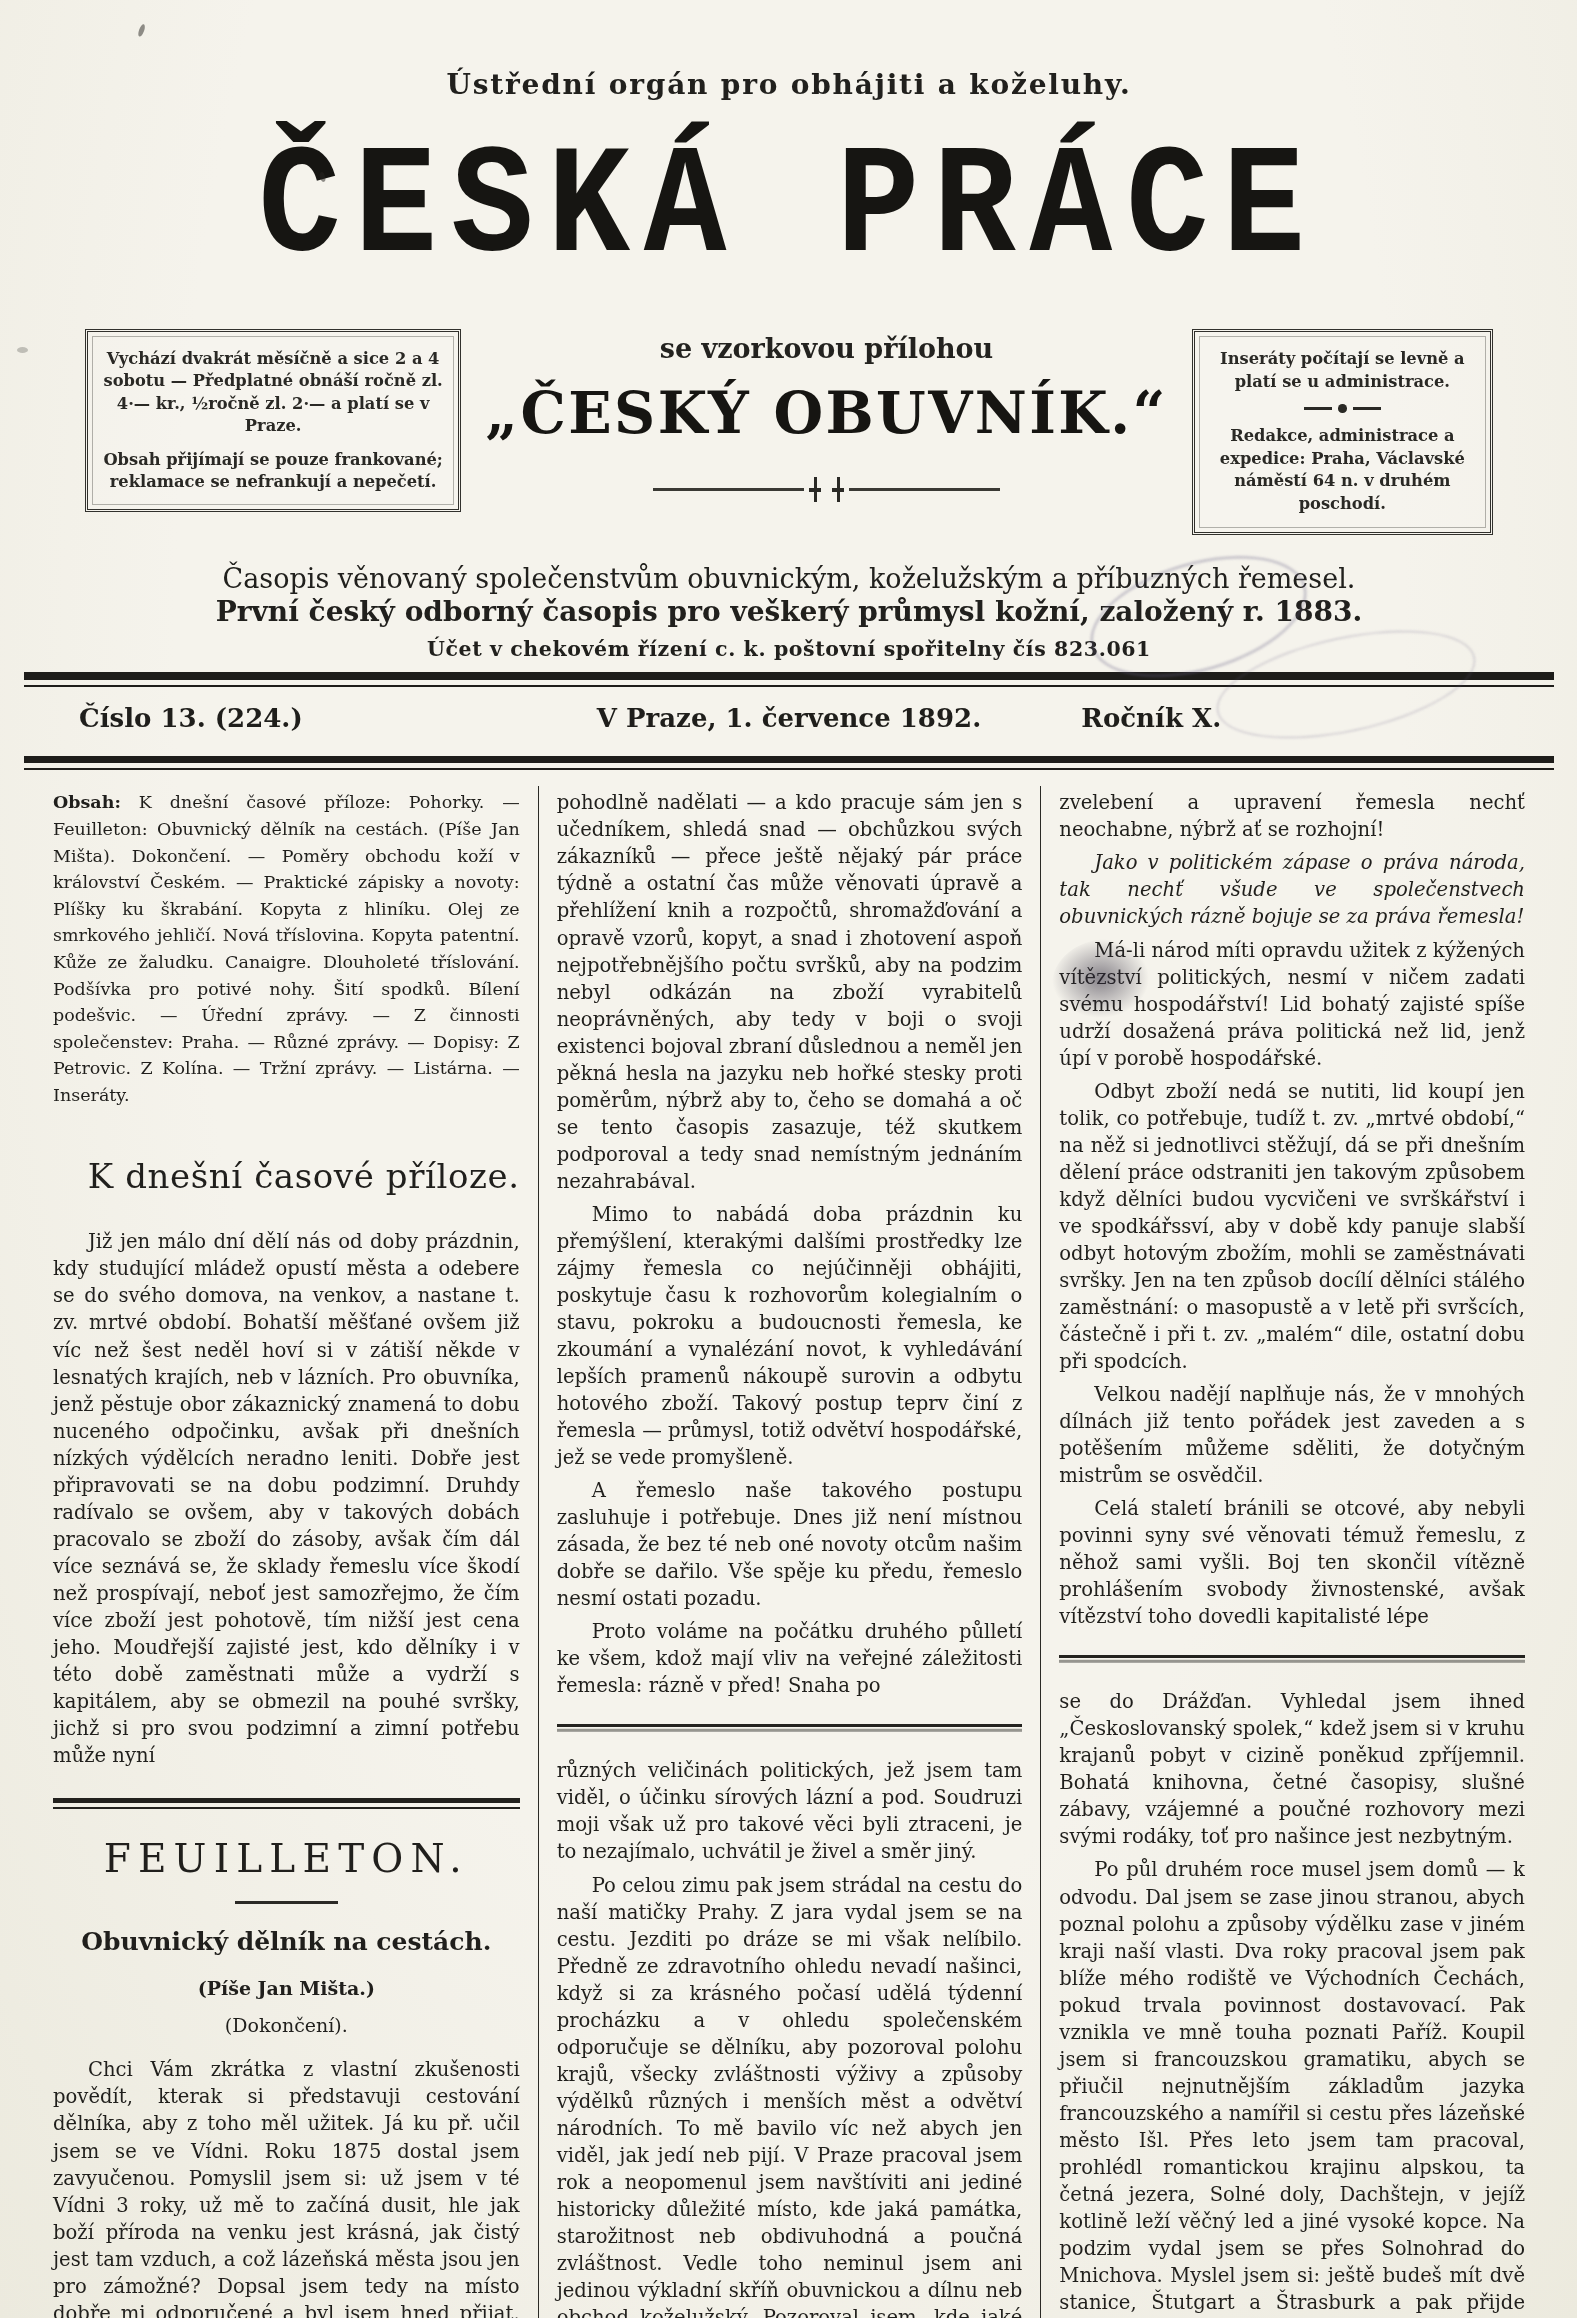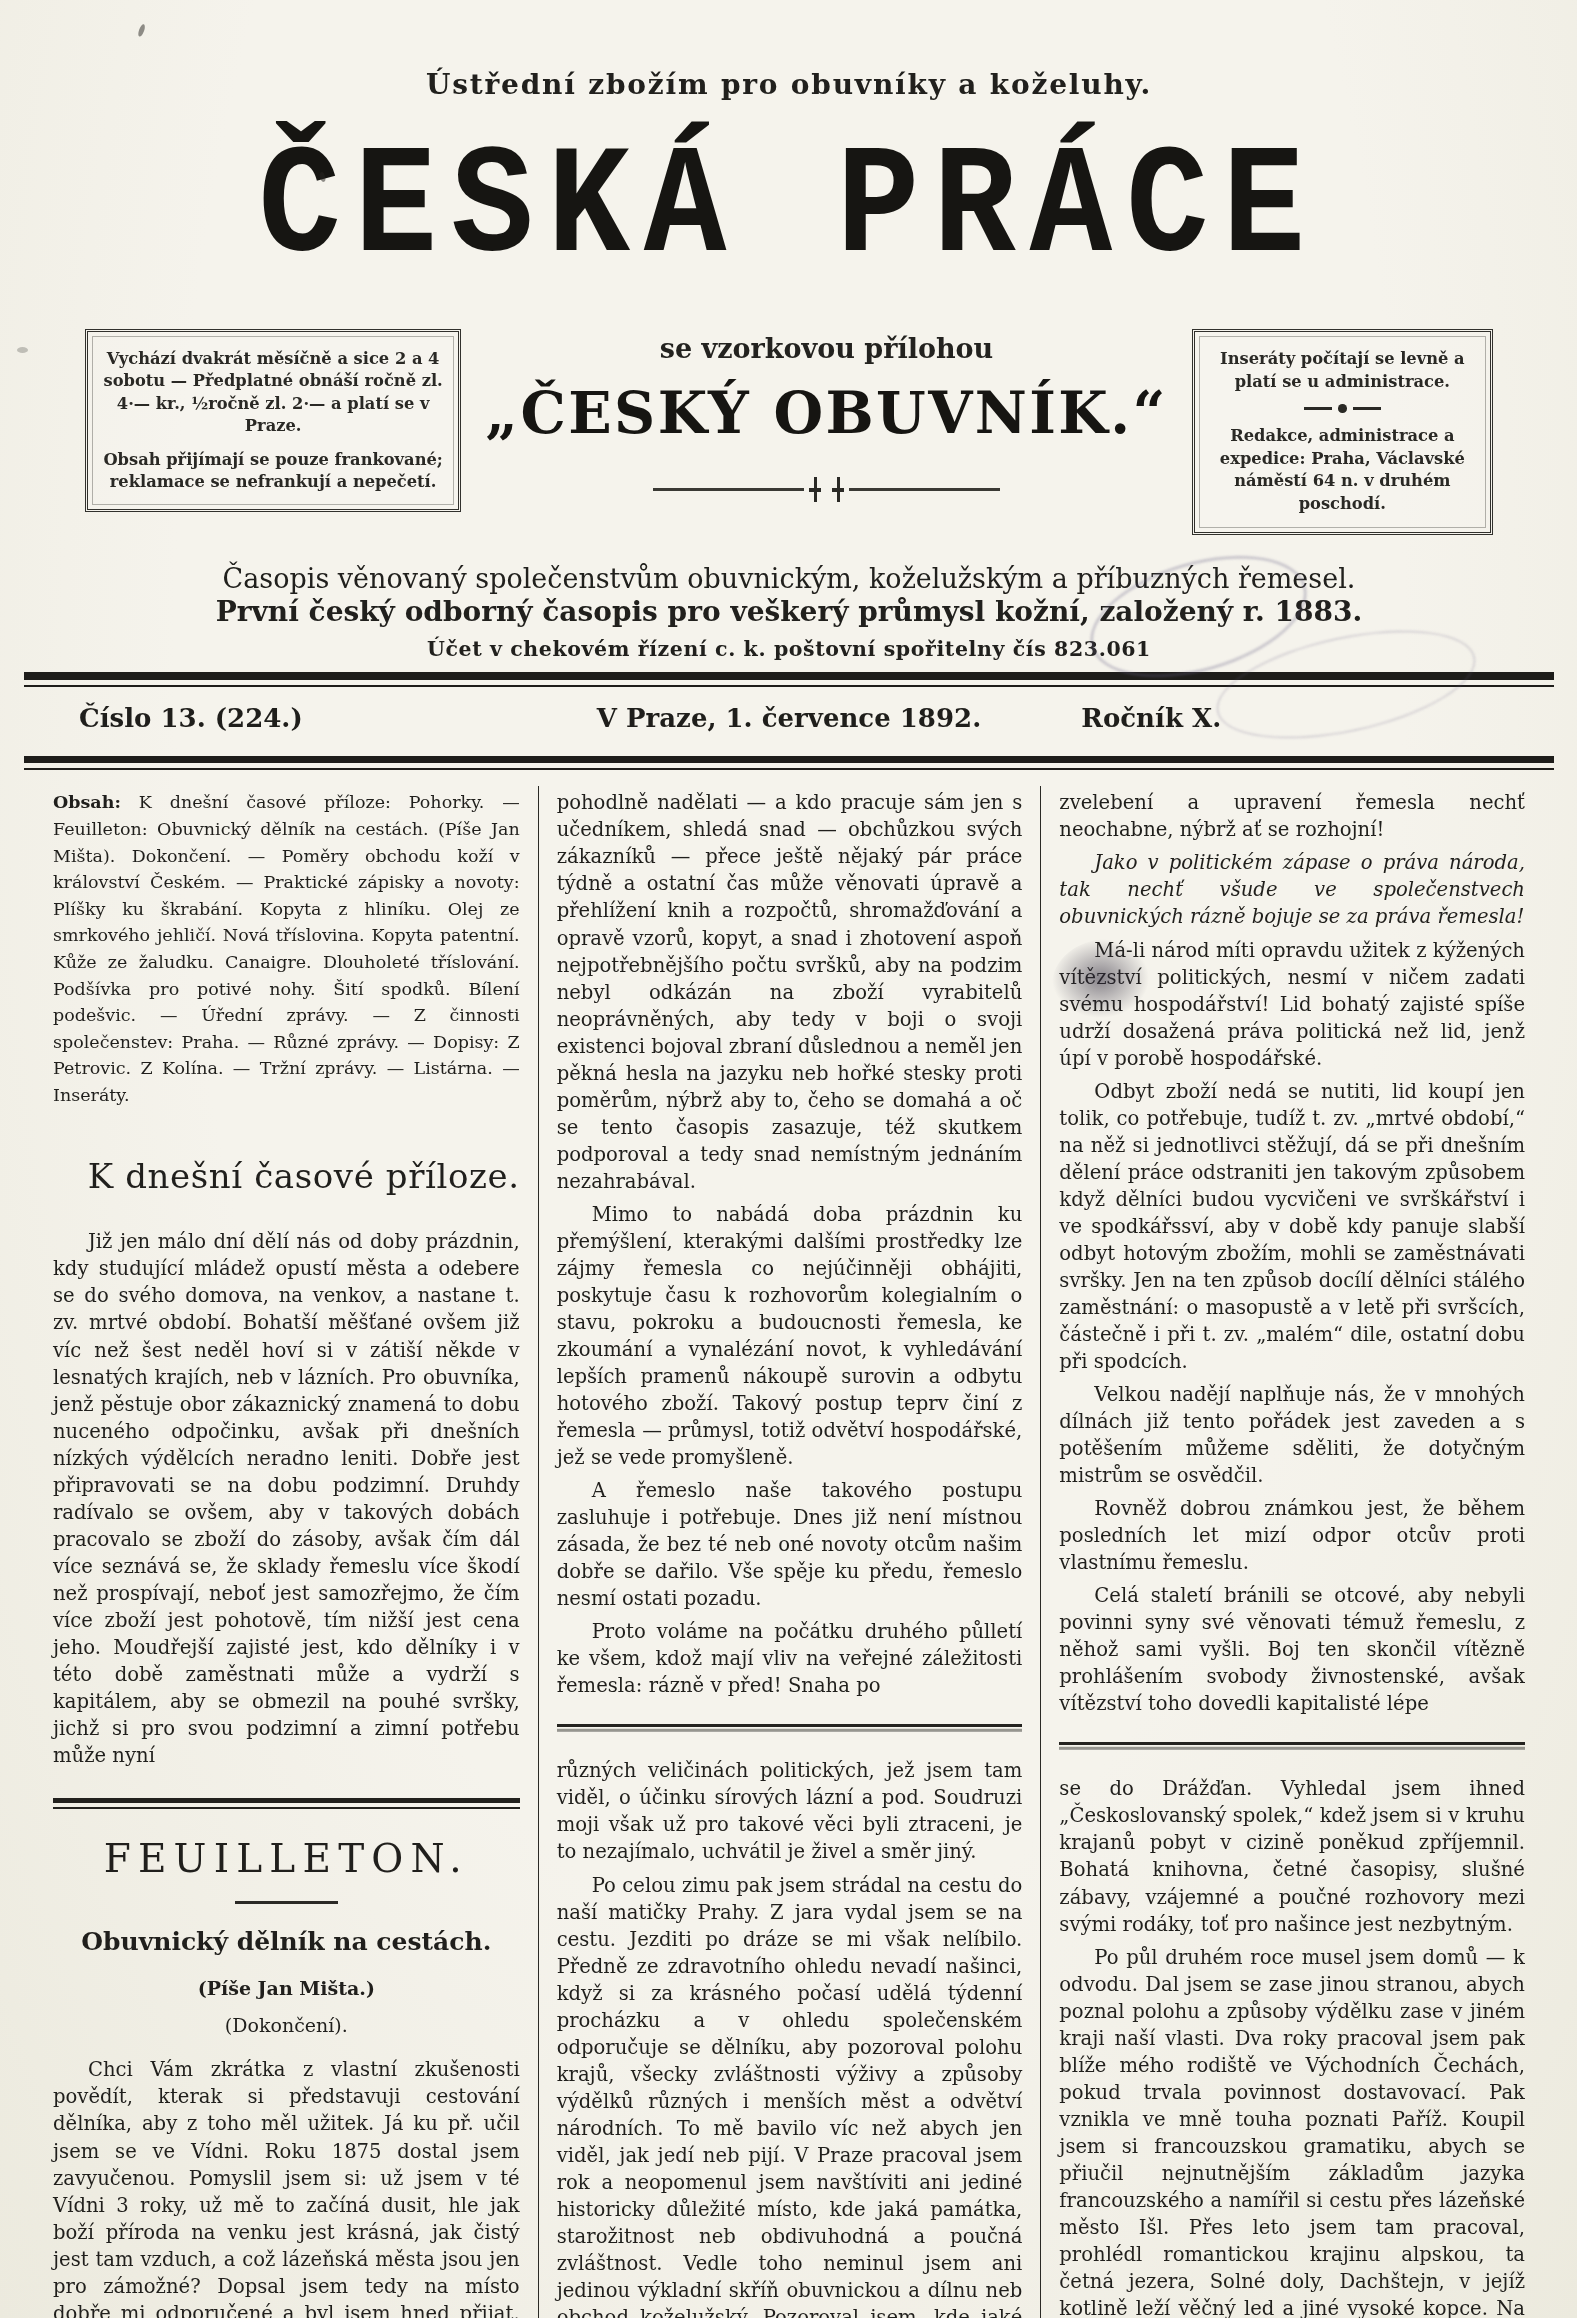--- a/index.html
+++ b/index.html
@@ -88,21 +88,21 @@
   .sp1{top:24px;left:139px;width:5.4px;height:13.3px;transform:rotate(20deg);}
   .sp2{top:172px;left:320px;width:4.8px;height:9.7px;transform:rotate(-15deg);}
   .sp3{top:347px;left:17px;width:11px;height:6px;opacity:.5;}
 </style>
 </head>
 <body>
 
 <div class="page">
 
   <header class="masthead">
-    <div class="tagline">Ústřední zbožím pro obuvníky a koželuhy.</div>
+    <div class="tagline">Ústřední orgán pro obhájiti a koželuhy.</div>
     <div class="title-wrap">
       <h1 class="title">ČESKÁ PRÁCE</h1>
     </div>
 
     <div class="mid-row">
       <div class="box left-box">
         <p>Vychází dvakrát měsíčně a sice 2 a 4 sobotu — Předplatné obnáší ročně zl. 4·— kr., ½ročně zl. 2·— a platí se v Praze.</p>
         <p>Obsah přijímají se pouze frankované; reklamace se nefrankují a nepečetí.</p>
       </div>
 
@@ -180,21 +180,20 @@
       <p class="para">Po celou zimu pak jsem strádal na cestu do naší matičky Prahy. Z jara vydal jsem se na cestu. Jezditi po dráze se mi však nelíbilo. Předně ze zdravotního ohledu nevadí našinci, když si za krásného počasí udělá týdenní procházku a v ohledu společenském odporučuje se dělníku, aby pozoroval polohu krajů, všecky zvláštnosti výživy a způsoby výdělků různých i menších měst a odvětví národních. To mě bavilo víc než abych jen viděl, jak jedí neb pijí. V Praze pracoval jsem rok a neopomenul jsem navštíviti ani jediné historicky důležité místo, kde jaká památka, starožitnost neb obdivuhodná a poučná zvláštnost. Vedle toho neminul jsem ani jedinou výkladní skříň obuvnickou a dílnu neb obchod koželužský. Pozoroval jsem, kde jaké dílo vystaveno, jak upravena výkladní skříň, kterak asi dílo pracováno a tak jsem si hleděl učinit obraz o dovednosti mistra, druhu a požadavcích jeho zákazníků.</p>
 
     </section>
 
     <section class="col col3">
       <p class="cont">zvelebení a upravení řemesla nechť neochabne, nýbrž ať se rozhojní!</p>
       <p class="para italic">Jako v politickém zápase o práva národa, tak nechť všude ve společenstvech obuvnických rázně bojuje se za práva řemesla!</p>
       <p class="para">Má-li národ míti opravdu užitek z kýžených vítězství politických, nesmí v ničem zadati svému hospodářství! Lid bohatý zajisté spíše udrží dosažená práva politická než lid, jenž úpí v porobě hospodářské.</p>
       <p class="para">Odbyt zboží nedá se nutiti, lid koupí jen tolik, co potřebuje, tudíž t. zv. „mrtvé období,“ na něž si jednotlivci stěžují, dá se při dnešním dělení práce odstraniti jen takovým způsobem když dělníci budou vycvičeni ve svrškářství i ve spodkářssví, aby v době kdy panuje slabší odbyt hotovým zbožím, mohli se zaměstnávati svršky. Jen na ten způsob docílí dělníci stálého zaměstnání: o masopustě a v letě při svršcích, částečně i při t. zv. „malém“ dile, ostatní dobu při spodcích.</p>
       <p class="para">Velkou nadějí naplňuje nás, že v mnohých dílnách již tento pořádek jest zaveden a s potěšením můžeme sděliti, že dotyčným mistrům se osvědčil.</p>
-      <p class="para">Rovněž dobrou známkou jest, že během posledních let mizí odpor otcův proti vlastnímu řemeslu.</p>
       <p class="para">Celá staletí bránili se otcové, aby nebyli povinni syny své věnovati témuž řemeslu, z něhož sami vyšli. Boj ten skončil vítězně prohlášením svobody živnostenské, avšak vítězství toho dovedli kapitalisté lépe</p>
       <div class="sep"></div>
       <p class="cont">se do Drážďan. Vyhledal jsem ihned „Českoslovanský spolek,“ kdež jsem si v kruhu krajanů pobyt v cizině poněkud zpříjemnil. Bohatá knihovna, četné časopisy, slušné zábavy, vzájemné a poučné rozhovory mezi svými rodáky, toť pro našince jest nezbytným.</p>
       <p class="para">Po půl druhém roce musel jsem domů — k odvodu. Dal jsem se zase jinou stranou, abych poznal polohu a způsoby výdělku zase v jiném kraji naší vlasti. Dva roky pracoval jsem pak blíže mého rodiště ve Východních Čechách, pokud trvala povinnost dostavovací. Pak vznikla ve mně touha poznati Paříž. Koupil jsem si francouzskou gramatiku, abych se přiučil nejnutnějším základům jazyka francouzského a namířil si cestu přes lázeňské město Išl. Přes leto jsem tam pracoval, prohlédl romantickou krajinu alpskou, ta četná jezera, Solné doly, Dachštejn, v jejíž kotlině leží věčný led a jiné vysoké kopce. Na podzim vydal jsem se přes Solnohrad do Mnichova. Myslel jsem si: ještě budeš mít dvě stanice, Štutgart a Štrasburk a pak přijde Paříž.</p>
 
     </section>
 
   </main>
 
   <div class="stamp stamp1"></div>

